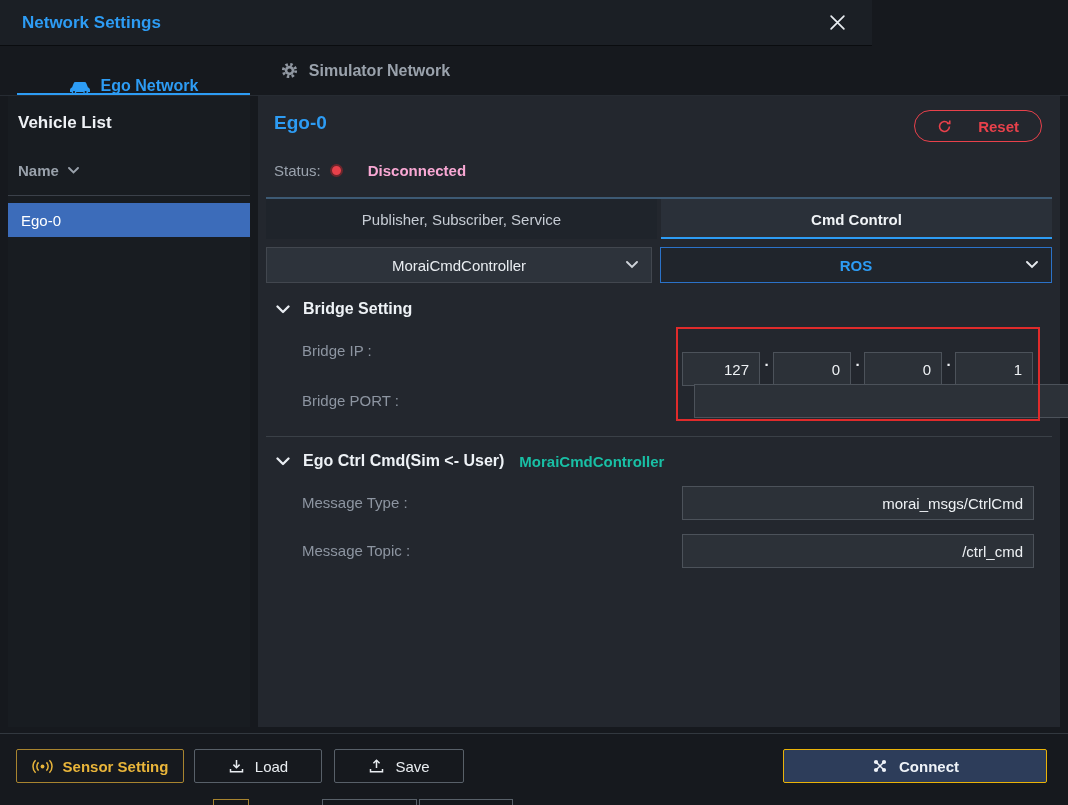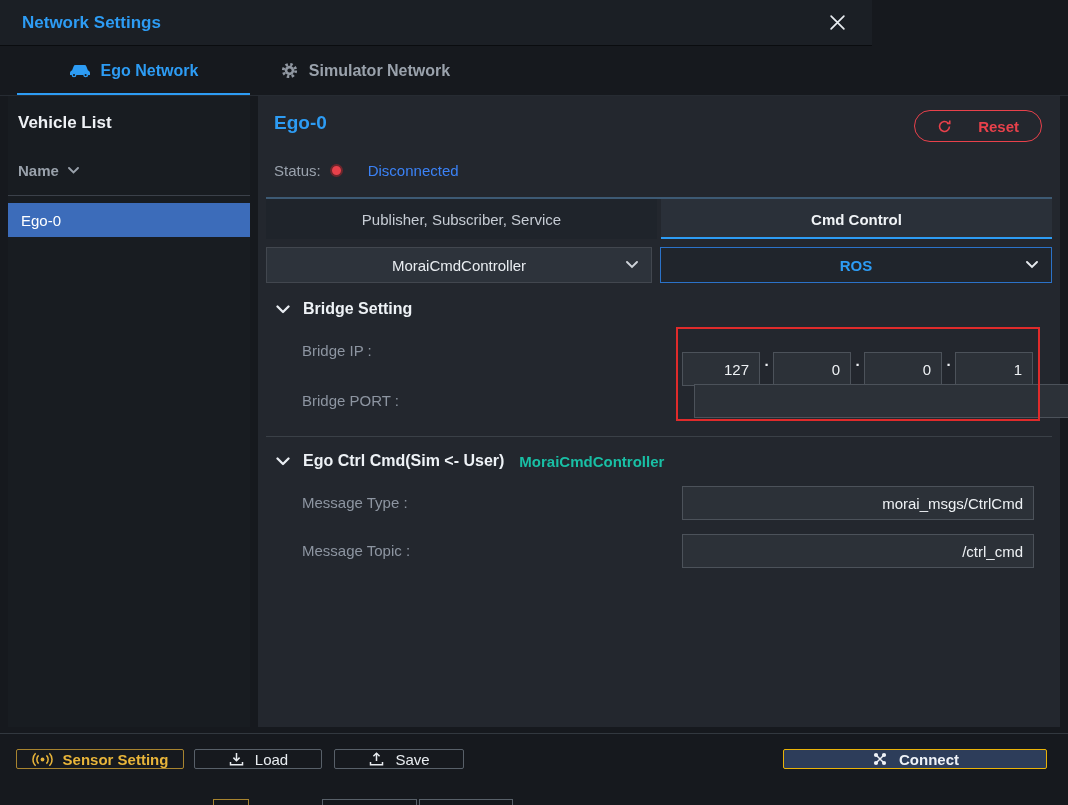--- a/index.html
+++ b/index.html
@@ -16,42 +16,42 @@
     display:flex; align-items:center; justify-content:space-between; padding:0 22px;
   }
   .dialog-title { color:#2d9cf4; font-size:17px; font-weight:700; }
   .close-btn { display:flex; align-items:center; cursor:pointer; padding:4px; }
   
   .tabbar {
     position:absolute; left:0; top:46px; width:1068px; height:50px;
     display:flex; padding-left:17px; border-bottom:1px solid #262b32; background:#16191e;
   }
   .tab { display:flex; align-items:center; justify-content:center; gap:10px; font-size:16px; cursor:pointer; }
-  .tab.ego { width:233px; color:#2d9cf4; font-weight:700; box-shadow: inset 0 -2px 0 #2d9cf4; }
+  .tab.ego { width:233px; color:#2d9cf4; font-weight:700; box-shadow: inset 0 -2px 0 #2d9cf4; align-items: flex-end; }
   .tab.sim { width:230px; color:#9aa2ac; font-weight:600; }
   
   .sidebar { position:absolute; left:8px; top:96px; width:242px; height:631px; background:#181c21; }
   .vl-title { position:absolute; left:10px; top:17px; font-size:17px; font-weight:700; color:#eef1f5; }
   .name-header { position:absolute; left:10px; top:66px; display:flex; align-items:center; gap:9px;
                  color:#99a1ab; font-size:15px; font-weight:700; cursor:pointer; }
   .name-underline { position:absolute; left:0; right:0; top:99px; height:1px; background:#3b414a; }
   .vehicle-row { position:absolute; left:0; top:107px; width:242px; height:34px;
                  background:#3c6cba; color:#fff; font-size:15px;
                  display:flex; align-items:center; padding:0 13px; cursor:pointer; }
   
   .main { position:absolute; left:258px; top:96px; width:802px; height:631px; background:#23272e; }
   .main-title { position:absolute; left:16px; top:16px; font-size:19px; font-weight:700; color:#2d9cf4; }
   .reset-btn { position:absolute; right:18px; top:14px; height:32px; padding:0 22px;
                border:1px solid #e8414b; border-radius:16px; color:#e8414b;
                display:flex; align-items:center; gap:26px; font-size:15px; font-weight:600;
                background:transparent; cursor:pointer; }
   .status-row { position:absolute; left:16px; top:66px; display:flex; align-items:center; gap:9px; font-size:15px; }
   .status-label { color:#9aa2ad; }
   .status-dot { width:9px; height:9px; border-radius:50%; background:#e8414b; border:2px solid #6e262c; box-sizing:content-box; }
-  .status-value { color:#3b82f6; font-weight:400;padding-left:16px; }
+  .status-value { color:#f9a8d4; font-weight:700;padding-left:16px; }
   .status-underline { position:absolute; left:8px; width:786px; top:101px; height:2px; background:#3d5a74; }
   .subtabs { position:absolute; left:8px; top:103px; width:786px; height:40px; display:flex; gap:4px; }
   .subtab { flex:1; display:flex; align-items:center; justify-content:center; font-size:15px; cursor:pointer; }
   .subtab.active { background:#2a3039; color:#f0f3f6; font-weight:700; box-shadow: inset 0 -2px 0 #2d9cf4; }
   .subtab.inactive { background:#1f242b; color:#c6ccd4; }
   .dd-row { position:absolute; left:8px; top:151px; width:786px; height:36px; display:flex; gap:8px; }
   .dd { position:relative; display:flex; align-items:center; justify-content:center; font-size:15px; cursor:pointer; }
   .dd-controller { width:386px; background:#2d333b; border:1px solid #42474f; color:#e9edf1; }
   .dd-ros { flex:1; background:#20252c; border:1px solid #2b72c8; color:#2d9cf4; font-weight:700; }
   .dd .chev { position:absolute; right:13px; top:50%; transform:translateY(-50%); display:flex; }
@@ -70,21 +70,21 @@
   .ip-dot { width:13px; text-align:center; color:#eef1f4; font-weight:700; font-size:15px; padding-bottom:2px; }
   .port-input { position:absolute; left:436px; top:288px; width:421px; }
   .mtype-input { position:absolute; left:424px; top:390px; width:352px; }
   .mtopic-input { position:absolute; left:424px; top:438px; width:352px; }
   .red-box { position:absolute; left:418px; top:231px; width:364px; height:94px;
              border:2px solid #e02b2b; pointer-events:none; z-index:5; }
   .divider1 { position:absolute; left:8px; top:340px; width:786px; height:1px; background:#3a4047; }
   
   .footer { position:absolute; left:0; top:733px; width:1068px; height:72px;
             background:#16191e; border-top:1px solid #32383f; }
-  .btn { position:absolute; top:15px; height:20px; display:flex; align-items:center; justify-content:center;
+  .btn { position:absolute; top:15px; height:34px; display:flex; align-items:center; justify-content:center;
          gap:10px; font-size:15px; border-radius:2px; background:transparent; cursor:pointer; }
   .btn-sensor { left:16px; width:168px; border:1px solid #a8842f; color:#e9b53a; font-weight:700; }
   .btn-load { left:194px; width:128px; border:1px solid #586069; color:#e9edf1; }
   .btn-save { left:334px; width:130px; border:1px solid #586069; color:#e9edf1; }
   .btn-connect { left:783px; width:264px; border:1px solid #eab308; background:#2d3d5a; color:#eef2f7; font-weight:600; }
   .frag { position:absolute; top:799px; height:6px; background:#14171b; border-style:solid; border-width:1px 1px 0 1px; }
   .frag-y { left:213px; width:36px; border-color:#a8842f; }
   .frag-g1 { left:322px; width:95px; border-color:#586069; }
   .frag-g2 { left:419px; width:94px; border-color:#586069; }
 </style>

